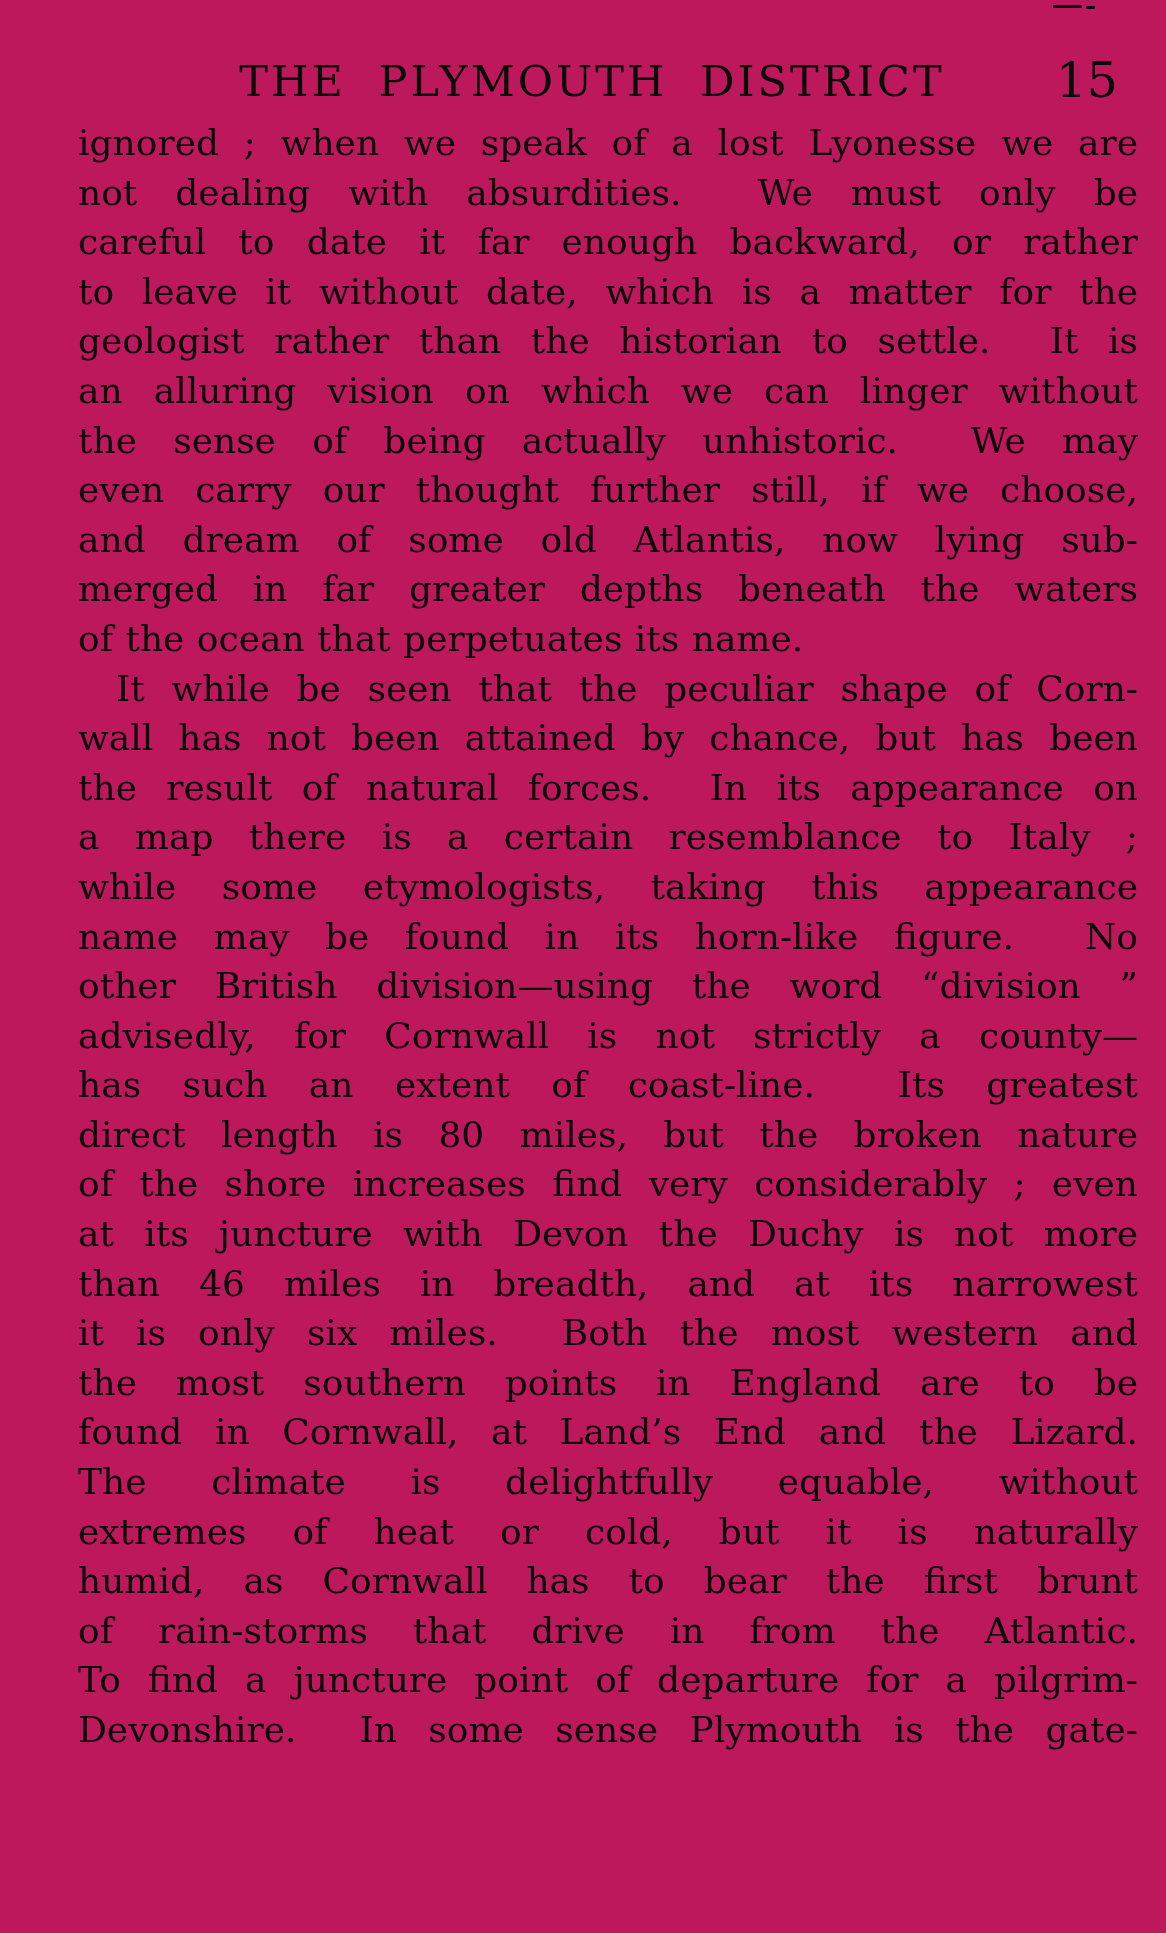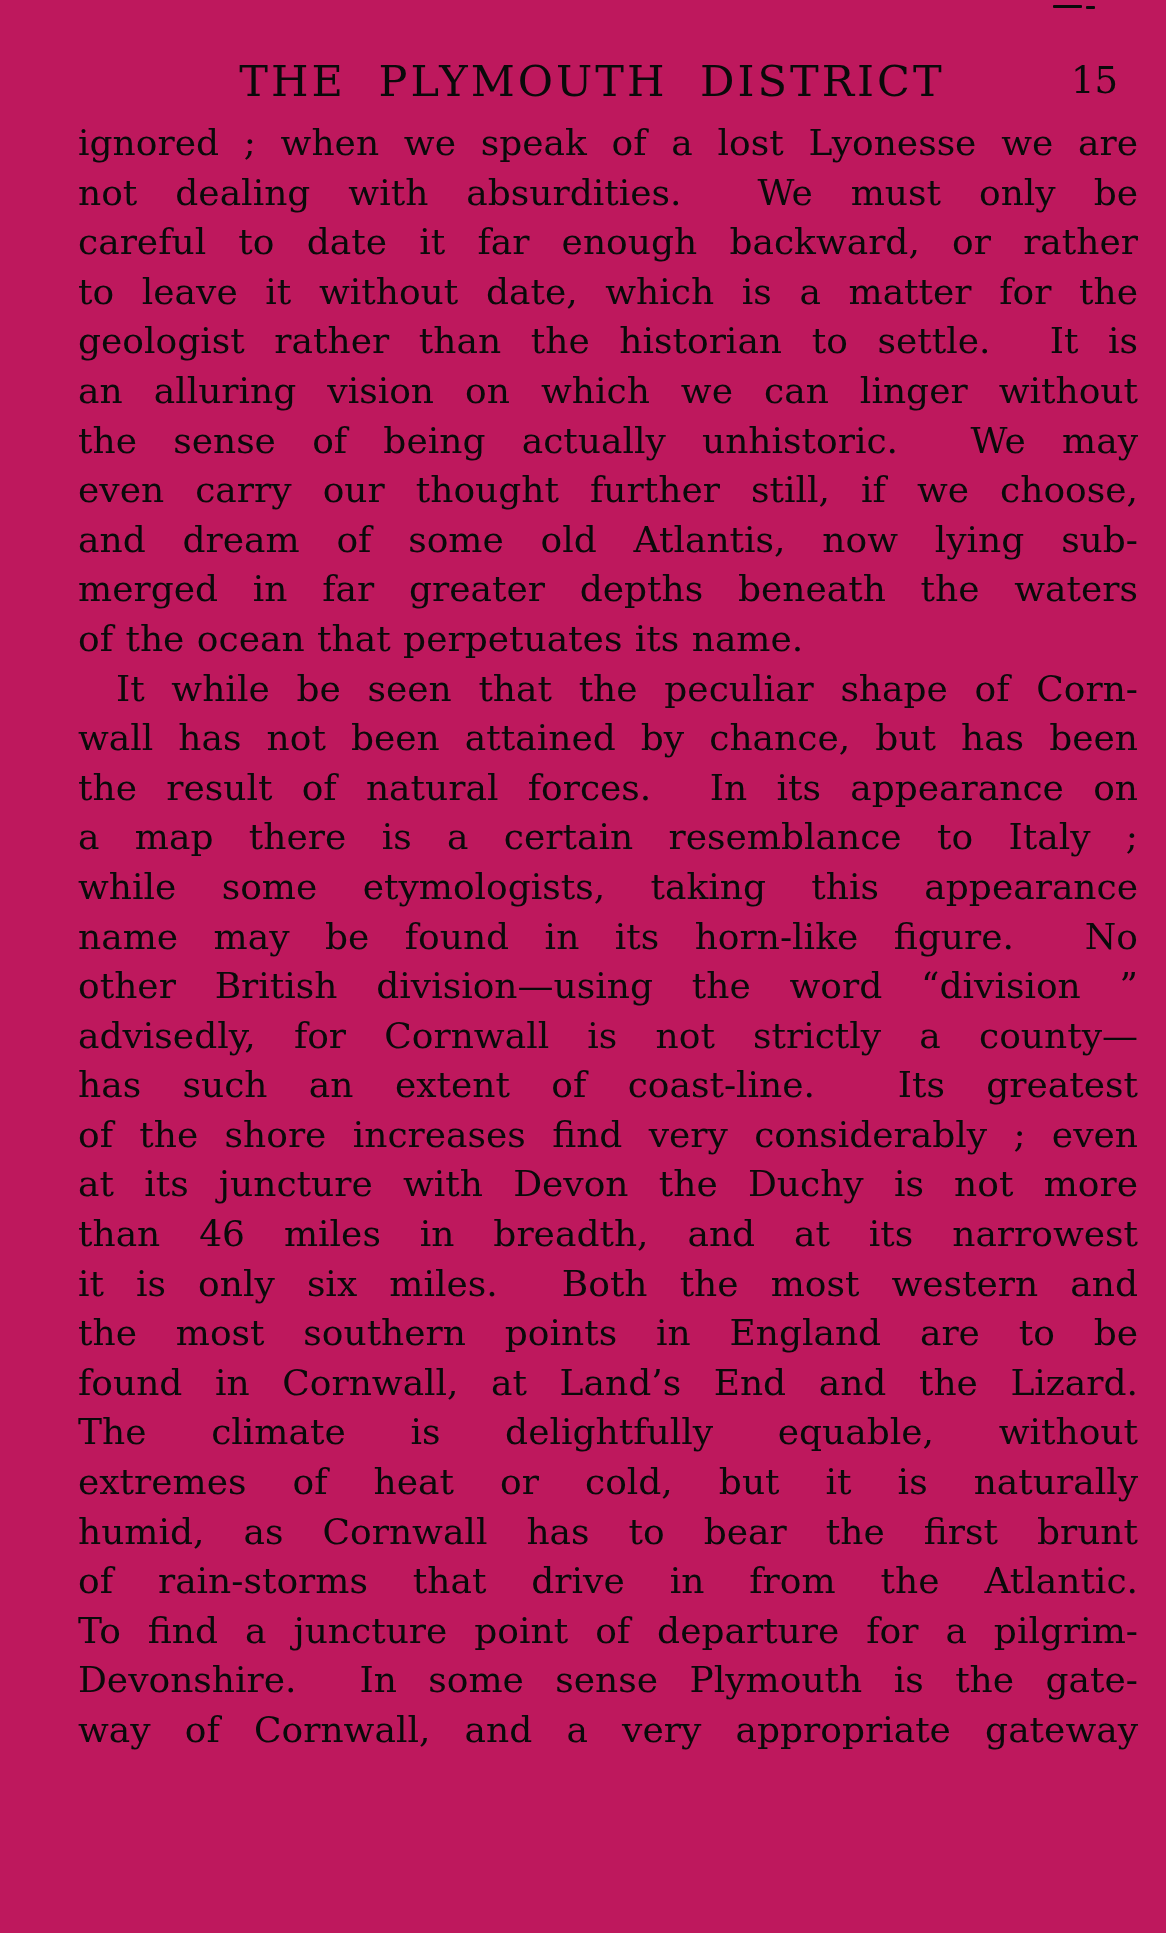--- a/index.html
+++ b/index.html
@@ -24,21 +24,21 @@
   .title {
     text-align: center;
     font-size: 43px;
     line-height: 46px;
     letter-spacing: 3px;
     word-spacing: 16px;
     white-space: nowrap;
   }
   .pagenum {
     position: absolute; right: 4px; top: 0;
-    font-size: 37px; line-height: 46px; margin-left: 41px;
+    font-size: 49px; line-height: 46px; margin-left: 41px;
   }
 
   
   main { position: absolute; top: 118px; left: 78px; width: 1060px; }
   .line {
     font-size: 36px;
     line-height: 49.6px;
     height: 49.6px;
     text-align: justify;
     text-align-last: justify;
@@ -74,27 +74,27 @@
       <div class="line para-end">of the ocean that perpetuates its name.</div>
       <div class="line indent">It while be seen that the peculiar shape of Corn-</div>
       <div class="line">wall has not been attained by chance, but has been</div>
       <div class="line">the result of natural forces.&nbsp; In its appearance on</div>
       <div class="line">a map there is a certain resemblance to Italy ;</div>
       <div class="line">while some etymologists, taking this appearance</div>
       <div class="line">name may be found in its horn-like figure.&nbsp; No</div>
       <div class="line">other British division—using the word “division&nbsp;”</div>
       <div class="line">advisedly, for Cornwall is not strictly a county—</div>
       <div class="line">has such an extent of coast-line.&nbsp; Its greatest</div>
+      <div class="line">direct length is 80 miles, but the broken nature</div>
       <div class="line">of the shore increases find very considerably ; even</div>
       <div class="line">at its juncture with Devon the Duchy is not more</div>
       <div class="line">than 46 miles in breadth, and at its narrowest</div>
       <div class="line">it is only six miles.&nbsp; Both the most western and</div>
       <div class="line">the most southern points in England are to be</div>
       <div class="line">found in Cornwall, at Land’s End and the Lizard.</div>
       <div class="line">The climate is delightfully equable, without</div>
       <div class="line">extremes of heat or cold, but it is naturally</div>
       <div class="line">humid, as Cornwall has to bear the first brunt</div>
       <div class="line">of rain-storms that drive in from the Atlantic.</div>
       <div class="line">To find a juncture point of departure for a pilgrim-</div>
       <div class="line">Devonshire.&nbsp; In some sense Plymouth is the gate-</div>
-      <div class="line">way of Cornwall, and a very appropriate gateway</div>
     </main>
 </div>
 
 </body></html>

